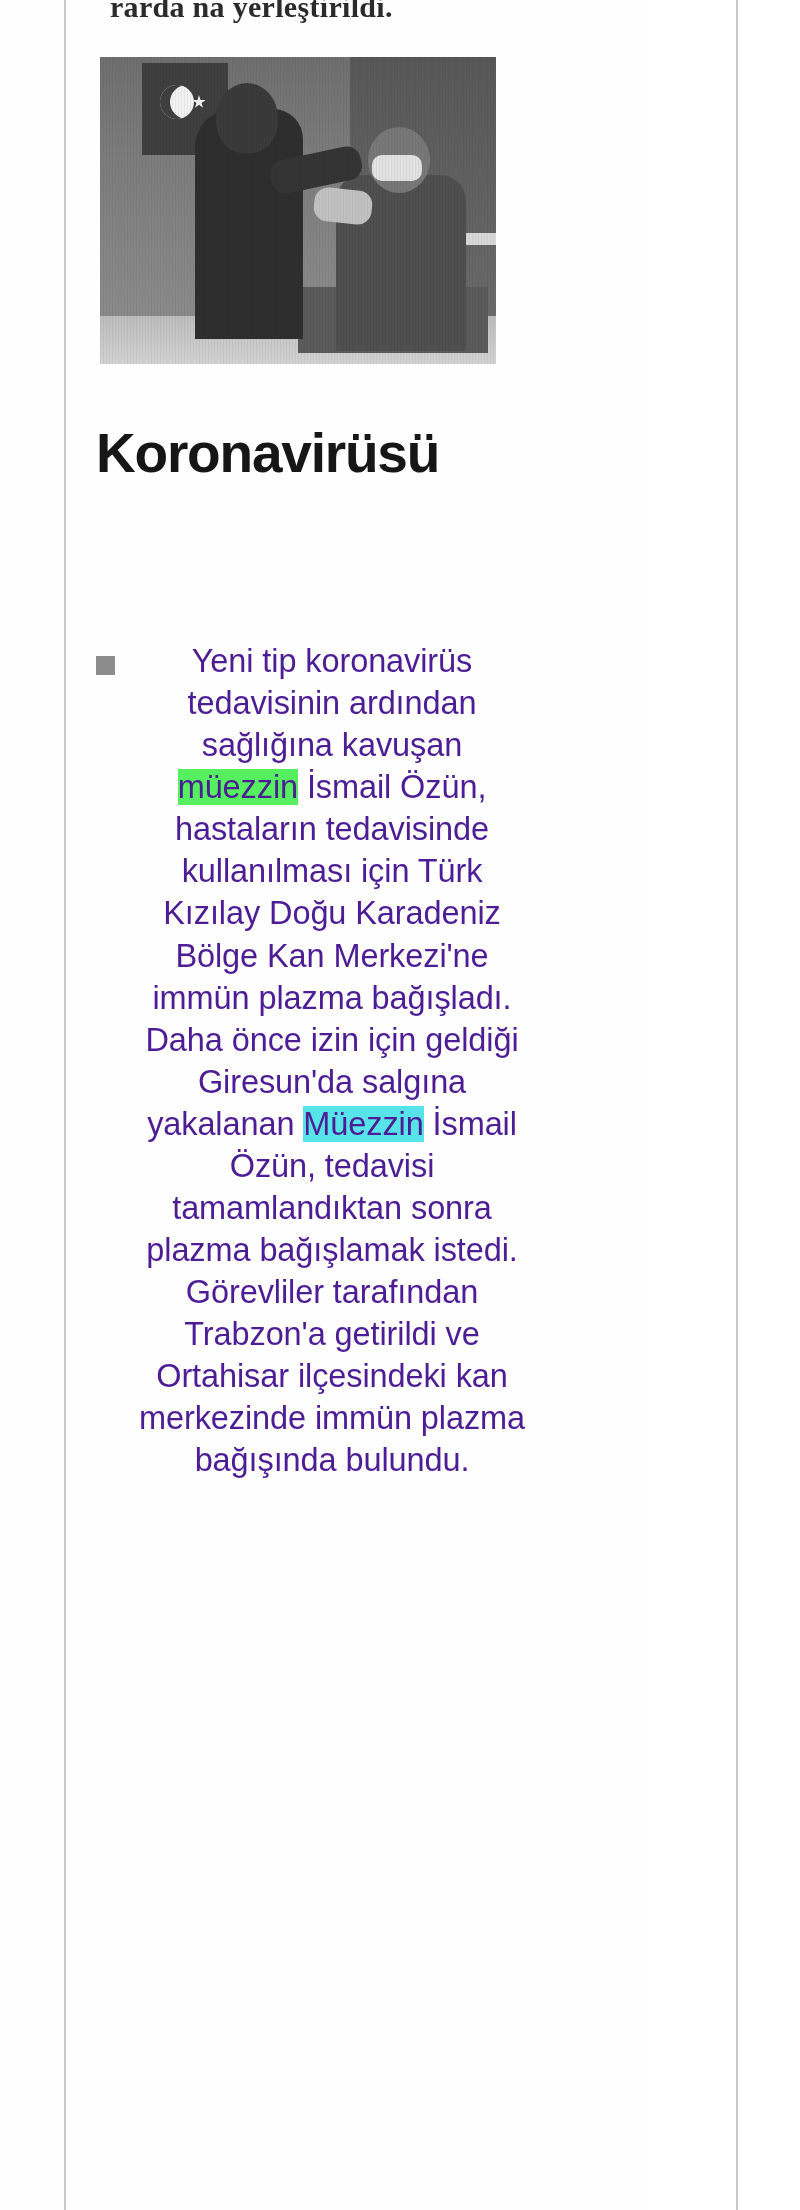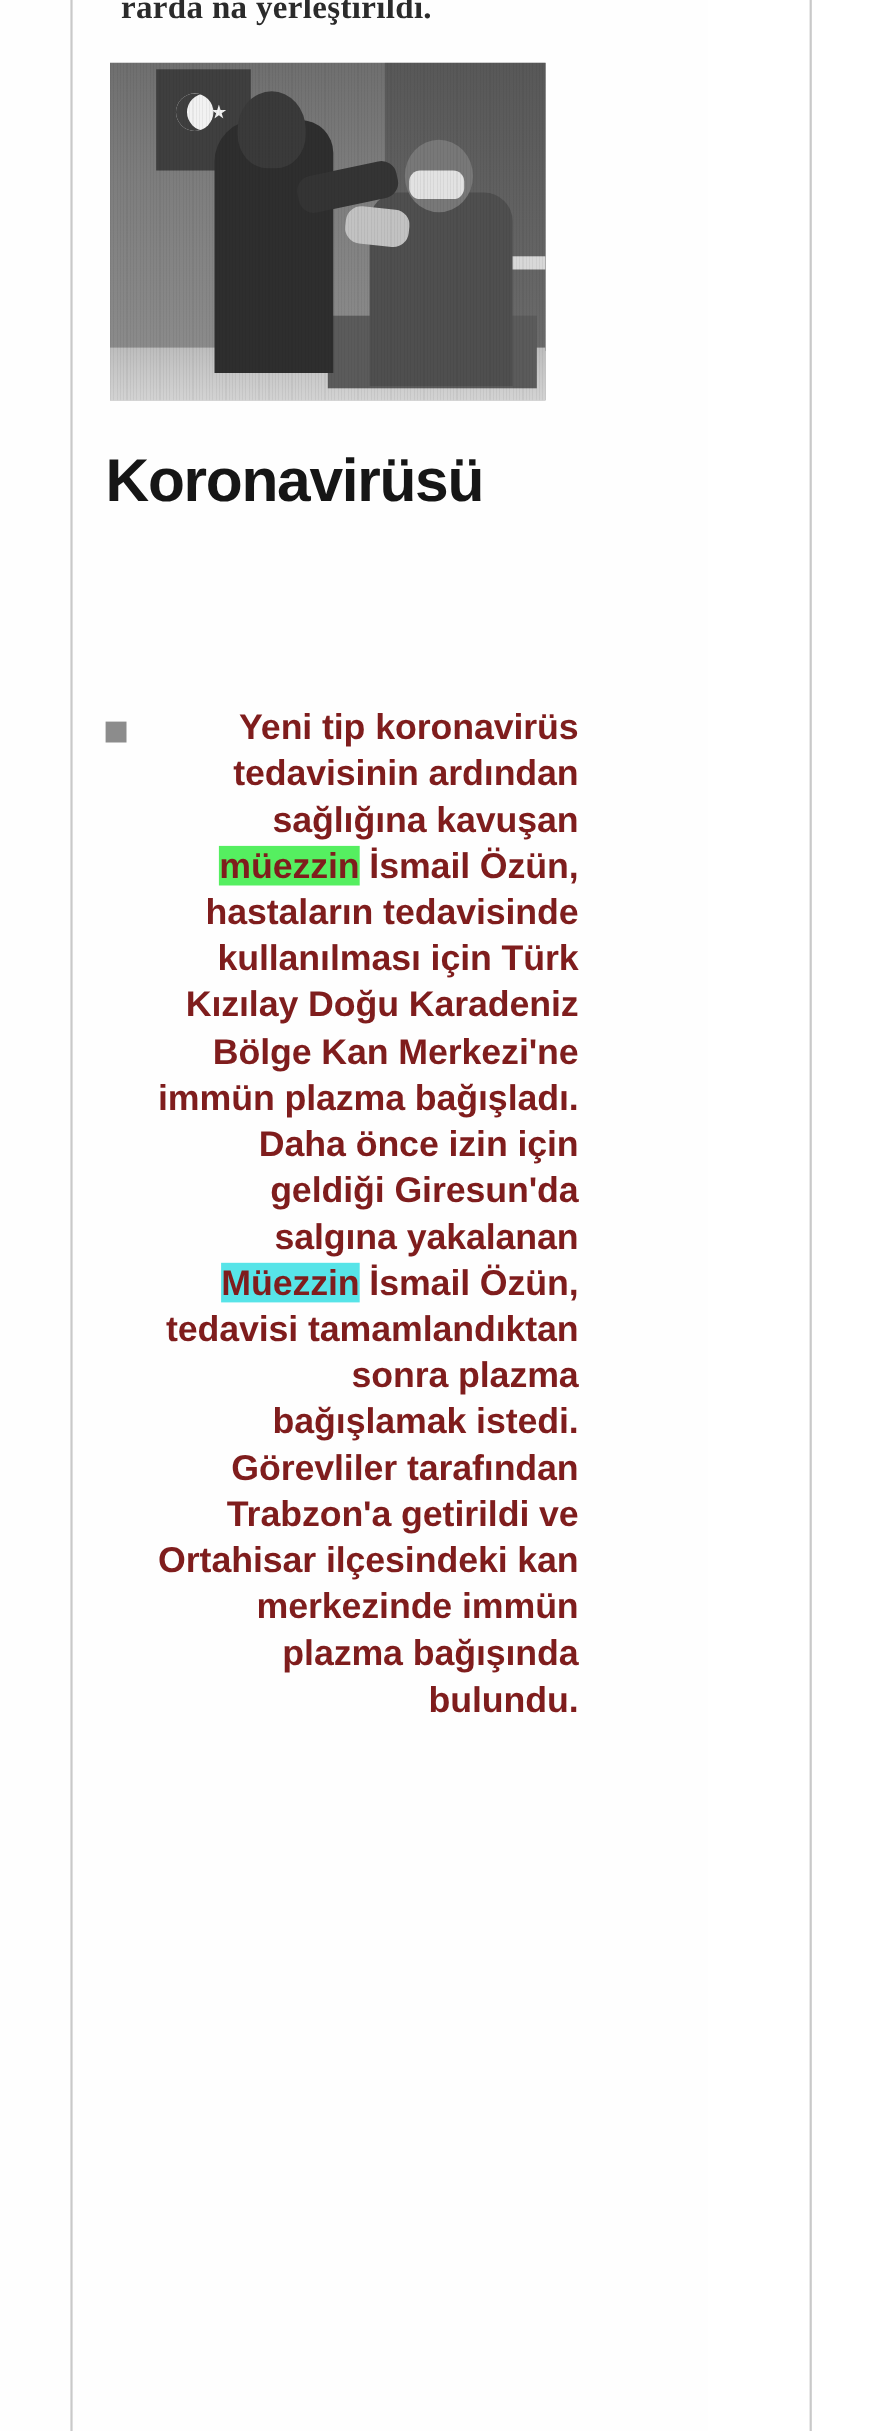--- a/index.html
+++ b/index.html
@@ -137,21 +137,21 @@
     background:
       repeating-linear-gradient(0deg, rgba(255,255,255,.045) 0 1px, rgba(0,0,0,0) 1px 3px),
       repeating-linear-gradient(90deg, rgba(0,0,0,.05) 0 1px, rgba(0,0,0,0) 1px 3px);
     mix-blend-mode: multiply;
   }
 
   
   .headline {
     position: absolute;
     left: 96px;
-    top: 371px;
+    top: 388px;
     width: 430px;
     font-family: "Liberation Sans", sans-serif;
     font-weight: bold;
     font-size: 55px;
     line-height: 1.02;
     letter-spacing: -1.2px;
     color: #161616;
   }
   .headline .hl-line { display: block; white-space: nowrap; }
   .hl-mark {
@@ -175,24 +175,23 @@
     height: 19px;
     background: #8c8c8c;
   }
   .body-text {
     margin: 0;
     padding-left: 42px;
     font-family: "Liberation Sans", sans-serif;
     font-size: 32.5px;
     line-height: 1.295;
     letter-spacing: -0.1px;
-    color: #7f1d1d;
-    text-align: right;
+    color: #4c1d95;
+    text-align: center;
     word-spacing: 0px;
-    font-weight: bold;
   }
   .mark-green { background: #55ef60; }
   .mark-cyan  { background: #57e4e8; }
 
   .visually-hidden {
     position: absolute;
     width: 1px; height: 1px;
     overflow: hidden;
     clip: rect(0 0 0 0);
     white-space: nowrap;

